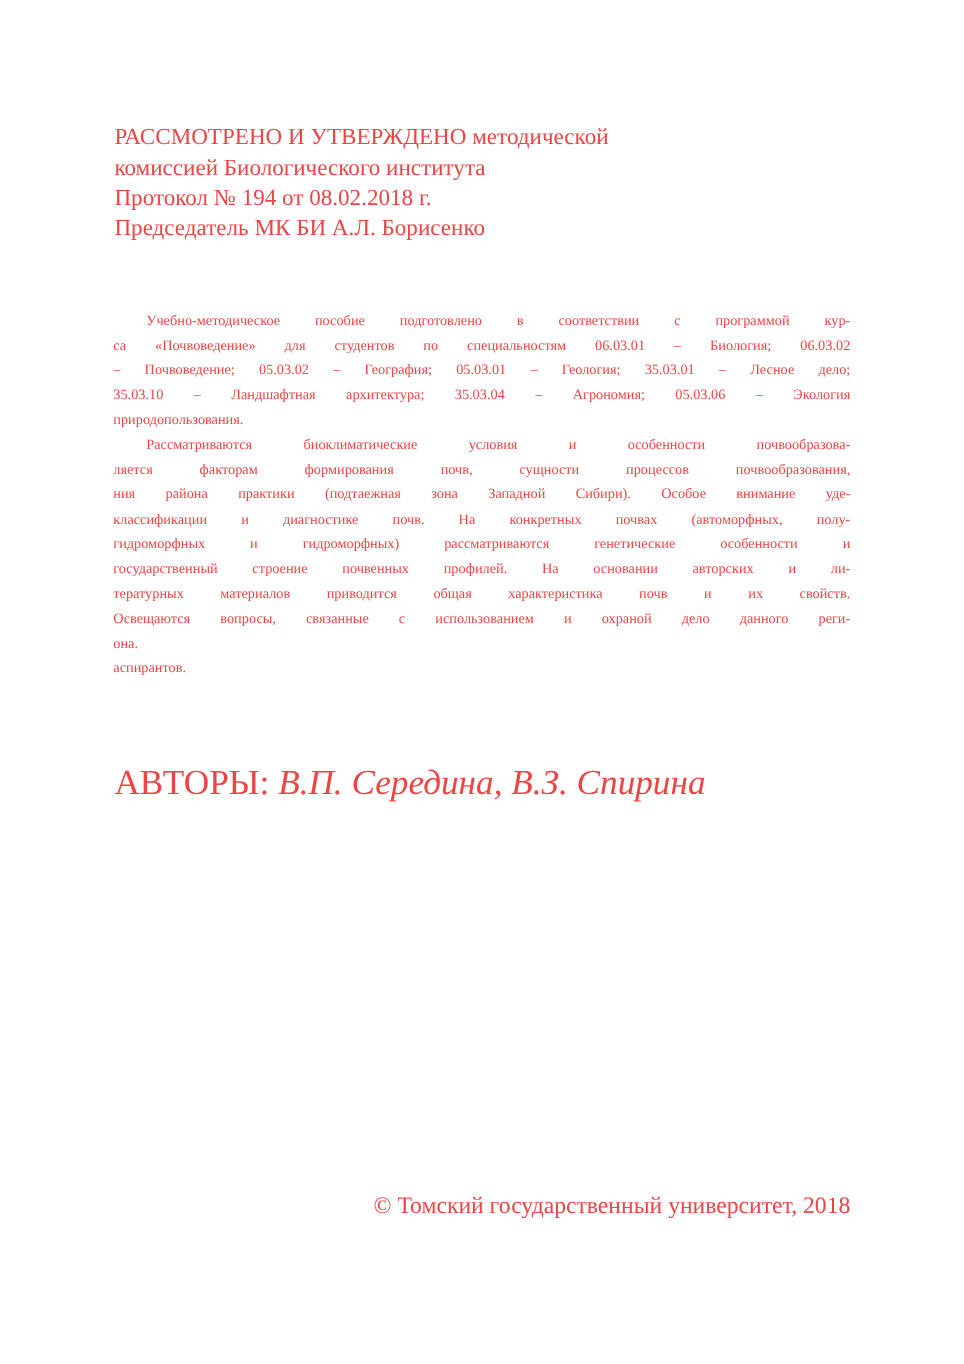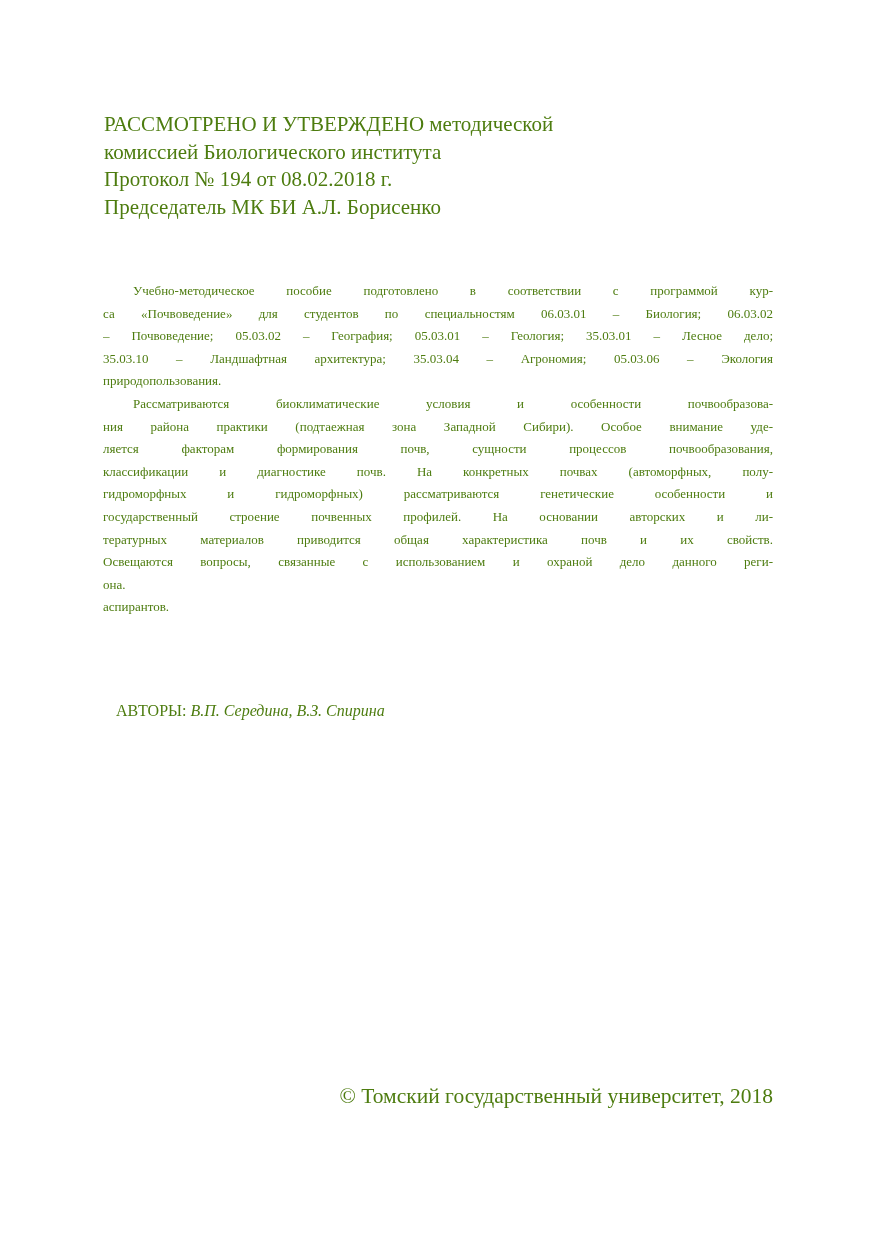--- a/index.html
+++ b/index.html
@@ -6,21 +6,21 @@
     margin: 0;
     padding: 0;
     background: #ffffff;
   }
   .page {
     position: relative;
     width: 876px;
     height: 1240px;
     background: #ffffff;
     font-family: "Liberation Serif", "DejaVu Serif", serif;
-    color: #4d7c0f;
+    color: #ef4444;
     overflow: hidden;
   }
   
   .approval {
     position: absolute;
     left: 104px;
     top: 111px;
     width: 560px;
     font-size: 21px;
     line-height: 27.5px;
@@ -47,24 +47,23 @@
     white-space: normal;
   }
   .annotation .line.first { text-indent: 30px; }
   .annotation .line.last  { text-align-last: left; }
   
   .authors {
     position: absolute;
     left: 104px;
     top: 696px;
     width: 670px;
-    font-size: 16px;
+    font-size: 32px;
     line-height: 30px;
     white-space: nowrap;
-    margin-left: 12px;
   }
   .authors .names { font-style: italic; }
   
   .copyright {
     position: absolute;
     left: 103px;
     top: 1083px;
     width: 670px;
     font-size: 21.5px;
     line-height: 27px;
@@ -87,22 +86,22 @@
   <div class="annotation">
     <div class="para">
         <div class="line first">Учебно-методическое пособие подготовлено в соответствии с программой кур-</div>
         <div class="line">са «Почвоведение» для студентов по специальностям 06.03.01 – Биология; 06.03.02</div>
         <div class="line">– Почвоведение; 05.03.02 – География; 05.03.01 – Геология; 35.03.01 – Лесное дело;</div>
         <div class="line">35.03.10 – Ландшафтная архитектура; 35.03.04 – Агрономия; 05.03.06 – Экология</div>
         <div class="line last">природопользования.</div>
       </div>
     <div class="para">
         <div class="line first">Рассматриваются биоклиматические условия и особенности почвообразова-</div>
+        <div class="line">ляется факторам формирования почв, сущности процессов почвообразования,</div>
         <div class="line">ния района практики (подтаежная зона Западной Сибири). Особое внимание уде-</div>
-        <div class="line">ляется факторам формирования почв, сущности процессов почвообразования,</div>
         <div class="line">классификации и диагностике почв. На конкретных почвах (автоморфных, полу-</div>
         <div class="line">гидроморфных и гидроморфных) рассматриваются генетические особенности и</div>
         <div class="line">государственный строение почвенных профилей. На основании авторских и ли-</div>
         <div class="line">тературных материалов приводится общая характеристика почв и их свойств.</div>
         <div class="line">Освещаются вопросы, связанные с использованием и охраной дело данного реги-</div>
         <div class="line last">она.</div>
       </div>
     <div class="para">
         <div class="line last">аспирантов.</div>
       </div>

